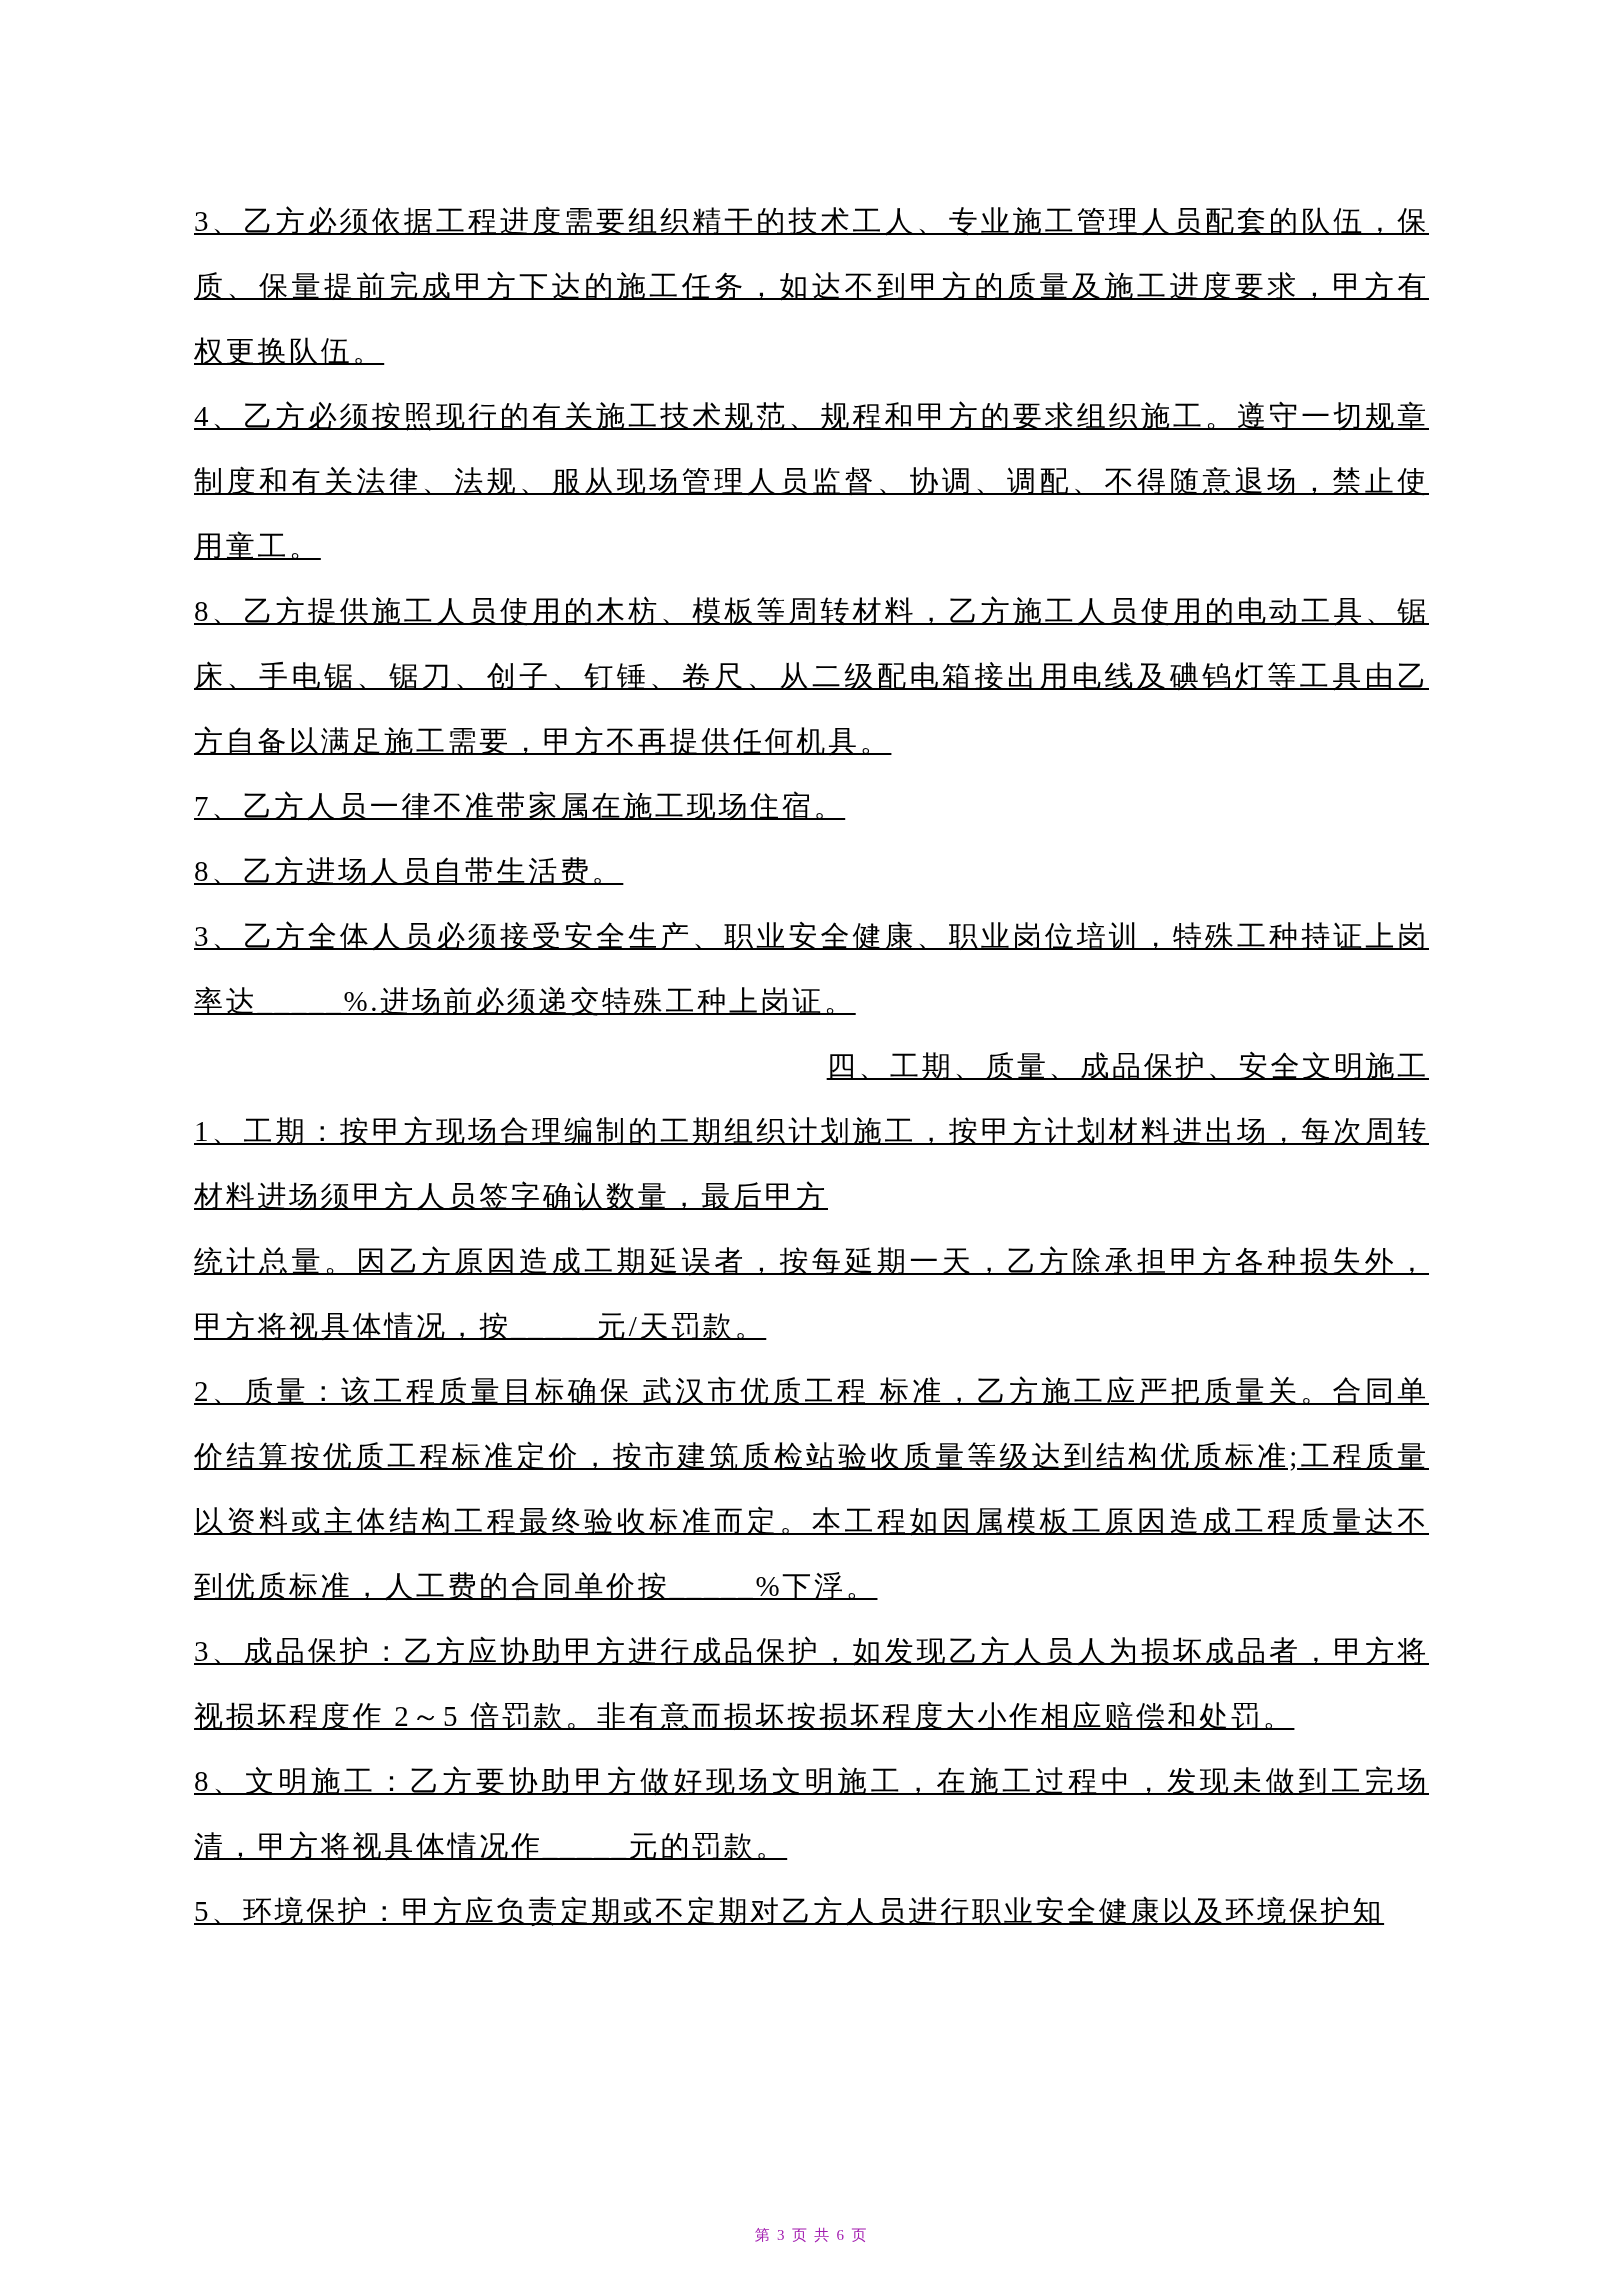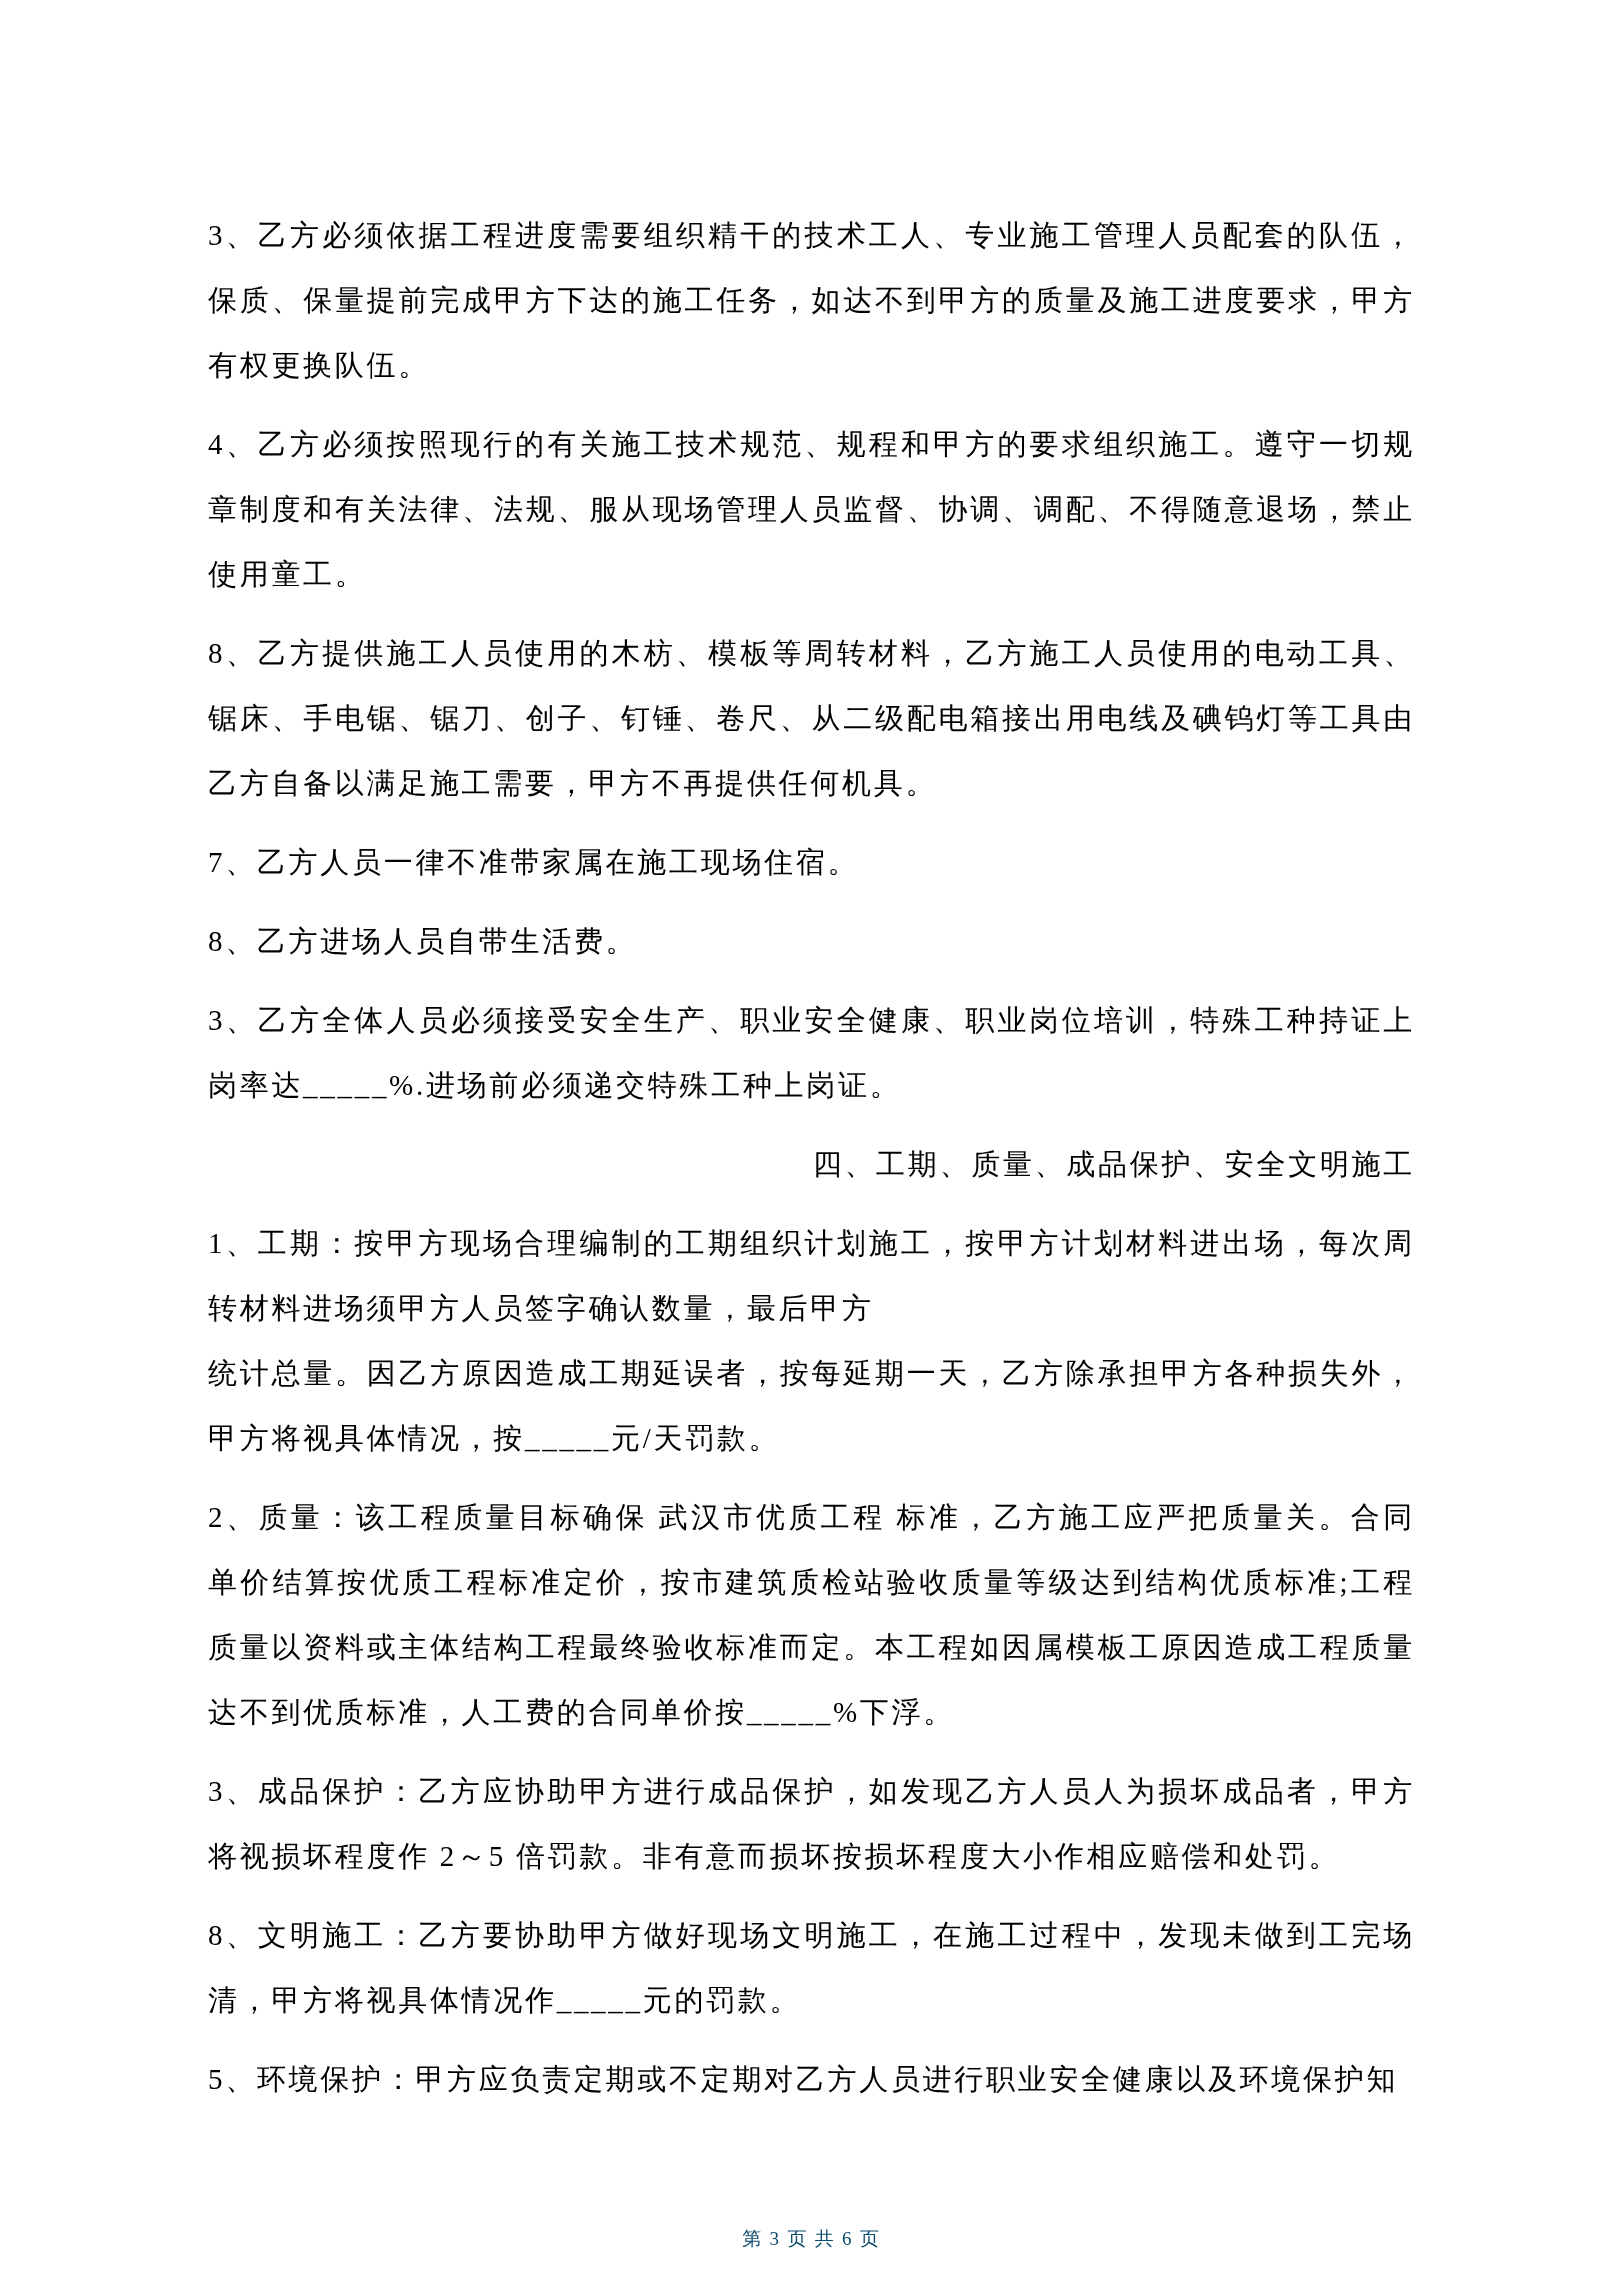--- a/index.html
+++ b/index.html
@@ -16,41 +16,42 @@
     font-family: "Liberation Serif", "DejaVu Serif", serif;
     overflow: hidden;
   }
   .content {
     position: absolute;
     left: 194px;
     right: 194px;
     top: 189px;
   }
   .para {
-    margin: 14px;
+    margin: 0;
     font-size: 29px;
     line-height: 65px;
     letter-spacing: 2.7px;
     text-align: justify;
     text-justify: inter-ideograph;
     white-space: pre-wrap;
     word-break: break-all;
+    text-decoration: underline;
   }
   .para.heading {
     text-align: right;
   }
   .footer {
     position: absolute;
     top: 2226px;
     left: 0;
     width: 100%;
     text-align: center;
-    font-size: 19px;
+    font-size: 15px;
     letter-spacing: 1.8px;
-    color: #0c4a6e;
+    color: #a21caf;
   }
 </style>
 </head>
 <body>
 
 <div class="page">
   <div class="content">
       <p class="para">3、乙方必须依据工程进度需要组织精干的技术工人、专业施工管理人员配套的队伍，保质、保量提前完成甲方下达的施工任务，如达不到甲方的质量及施工进度要求，甲方有权更换队伍。</p>
       <p class="para">4、乙方必须按照现行的有关施工技术规范、规程和甲方的要求组织施工。遵守一切规章制度和有关法律、法规、服从现场管理人员监督、协调、调配、不得随意退场，禁止使用童工。</p>
       <p class="para">8、乙方提供施工人员使用的木枋、模板等周转材料，乙方施工人员使用的电动工具、锯床、手电锯、锯刀、创子、钉锤、卷尺、从二级配电箱接出用电线及碘钨灯等工具由乙方自备以满足施工需要，甲方不再提供任何机具。</p>

